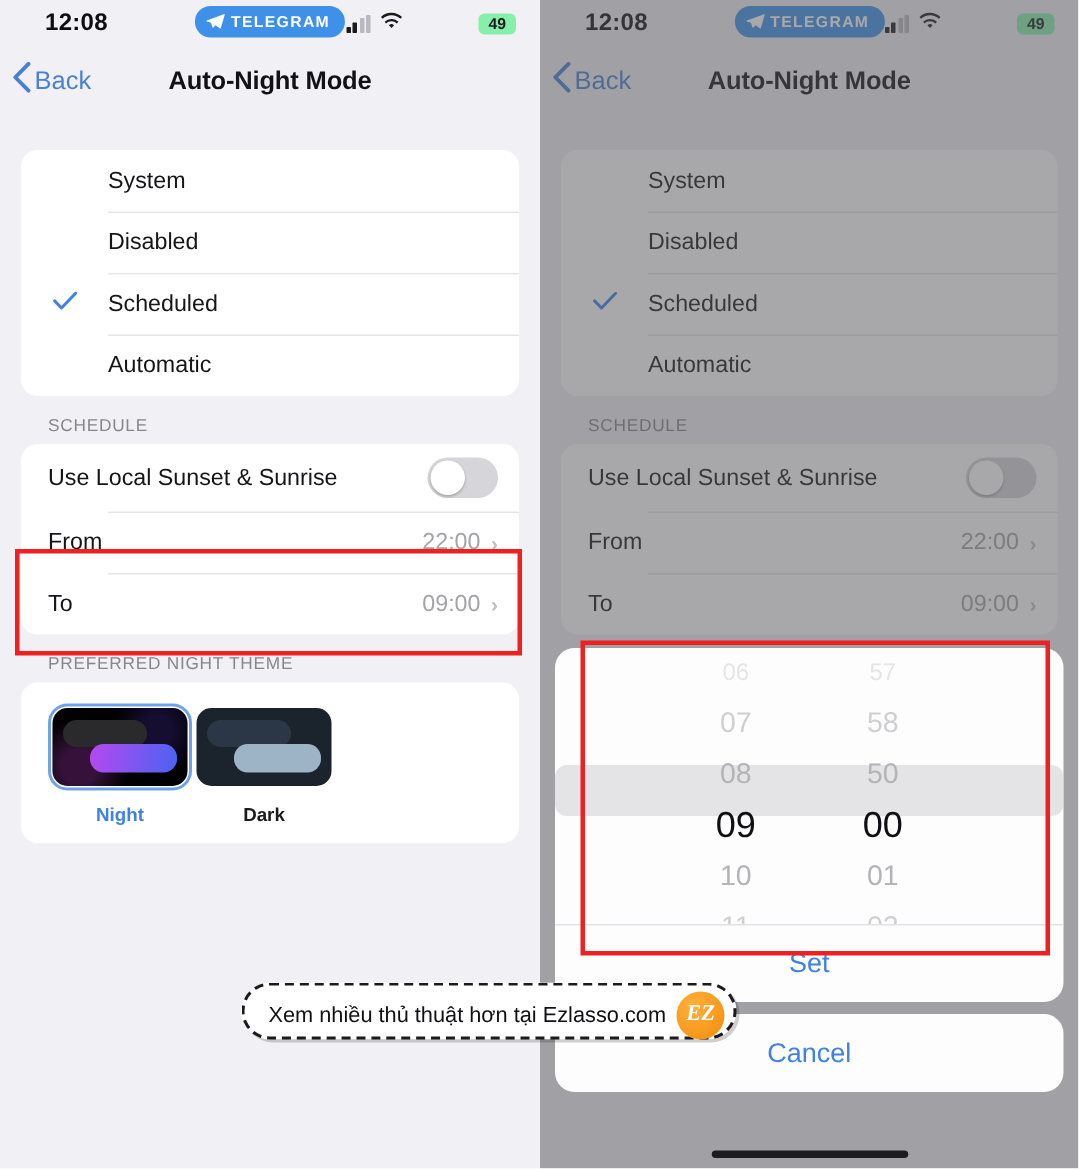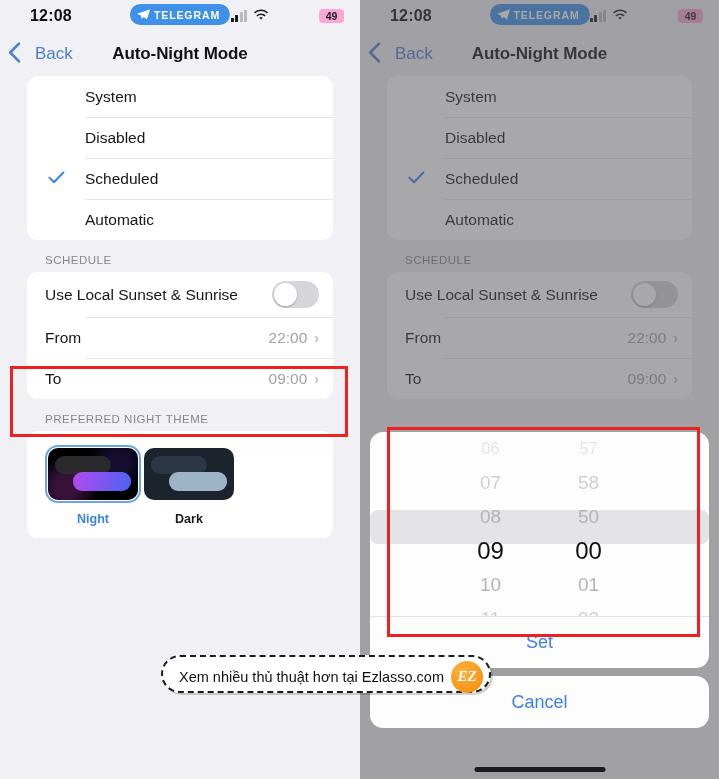--- a/index.html
+++ b/index.html
@@ -47,47 +47,47 @@
     display: flex; align-items: center; gap: 6px;
   }
   .bars { display: flex; align-items: flex-end; gap: 1.5px; height: 11px; }
   .bars i { display: block; width: 3px; background: #1a1a1a; border-radius: .5px; }
   .bars i:nth-child(1) { height: 4px; }
   .bars i:nth-child(2) { height: 7px; }
   .bars i:nth-child(3) { height: 10px; background: #b9b9bf; }
   .bars i:nth-child(4) { height: 12px; background: #b9b9bf; }
   .batt {
     min-width: 25px; height: 14px;
-    background: #f9a8d4; border-radius: 4px;
+    background: #86efac; border-radius: 4px;
     display: flex; align-items: center; justify-content: center;
     font-size: 10.5px; font-weight: bold; color: #1a1a1a;
     padding: 0 3px;
     margin-left: 44px;
   }
 
   
   .navbar {
     position: relative; height: 44px;
     display: flex; align-items: center;
   }
   .back {
-    display: flex; align-items: center; gap: 14px;
+    display: flex; align-items: center; gap: 2px;
     padding-left: 8px; cursor: pointer;
   }
   .back .chev { display: block; }
   .back-label { font-size: 17px; color: #4a7fd4; }
   .nav-title {
     position: absolute; left: 0; width: 100%;
     text-align: center;
     font-size: 17px; font-weight: bold; color: #111116;
     letter-spacing: -.1px;
   }
 
   
-  .content { padding: 0 27px; }
+  .content { padding: 0 14px; margin-top: 24px; }
   .card {
     background: #ffffff; border-radius: 11px; overflow: hidden;
   }
   .row {
     position: relative;
     min-height: 41px;
     display: flex; align-items: center;
     padding: 0 14px 0 0;
   }
   .row + .row::before {

